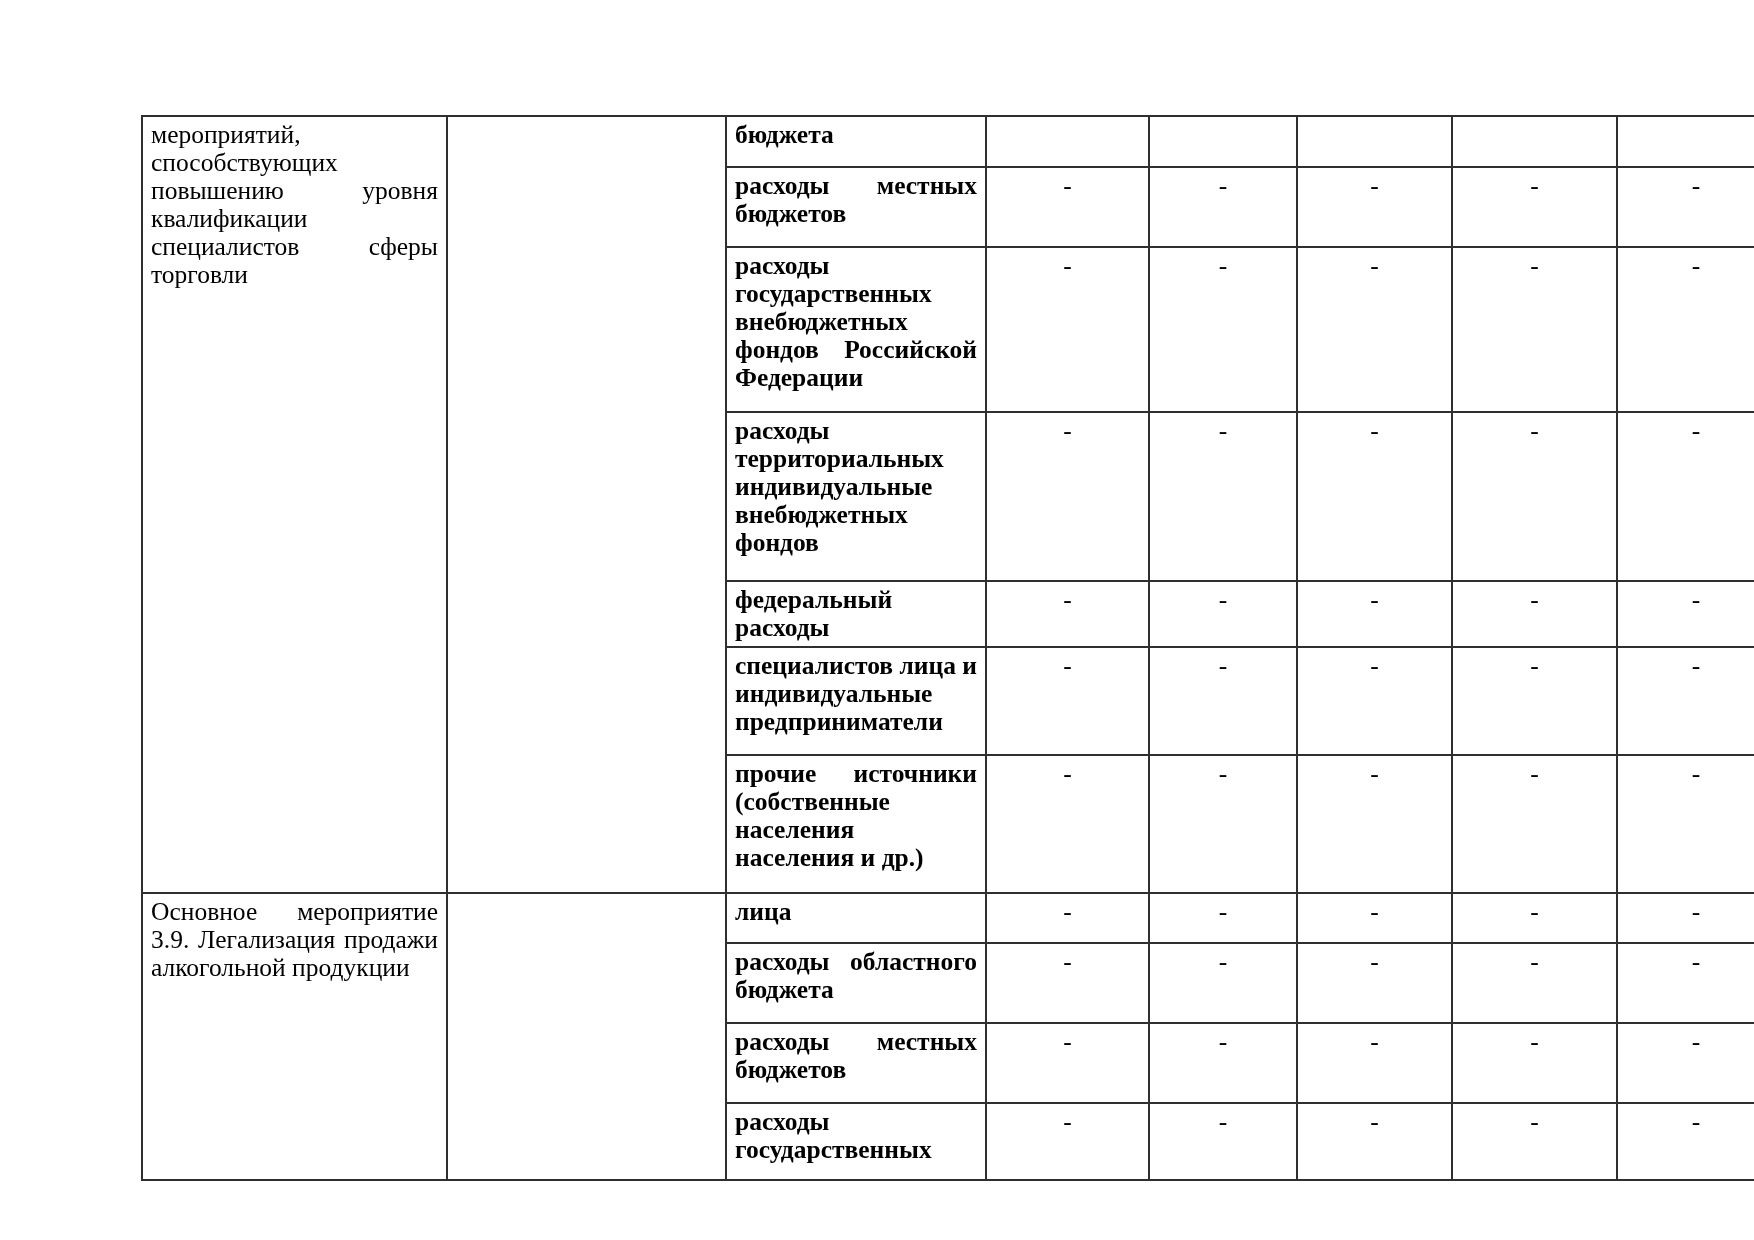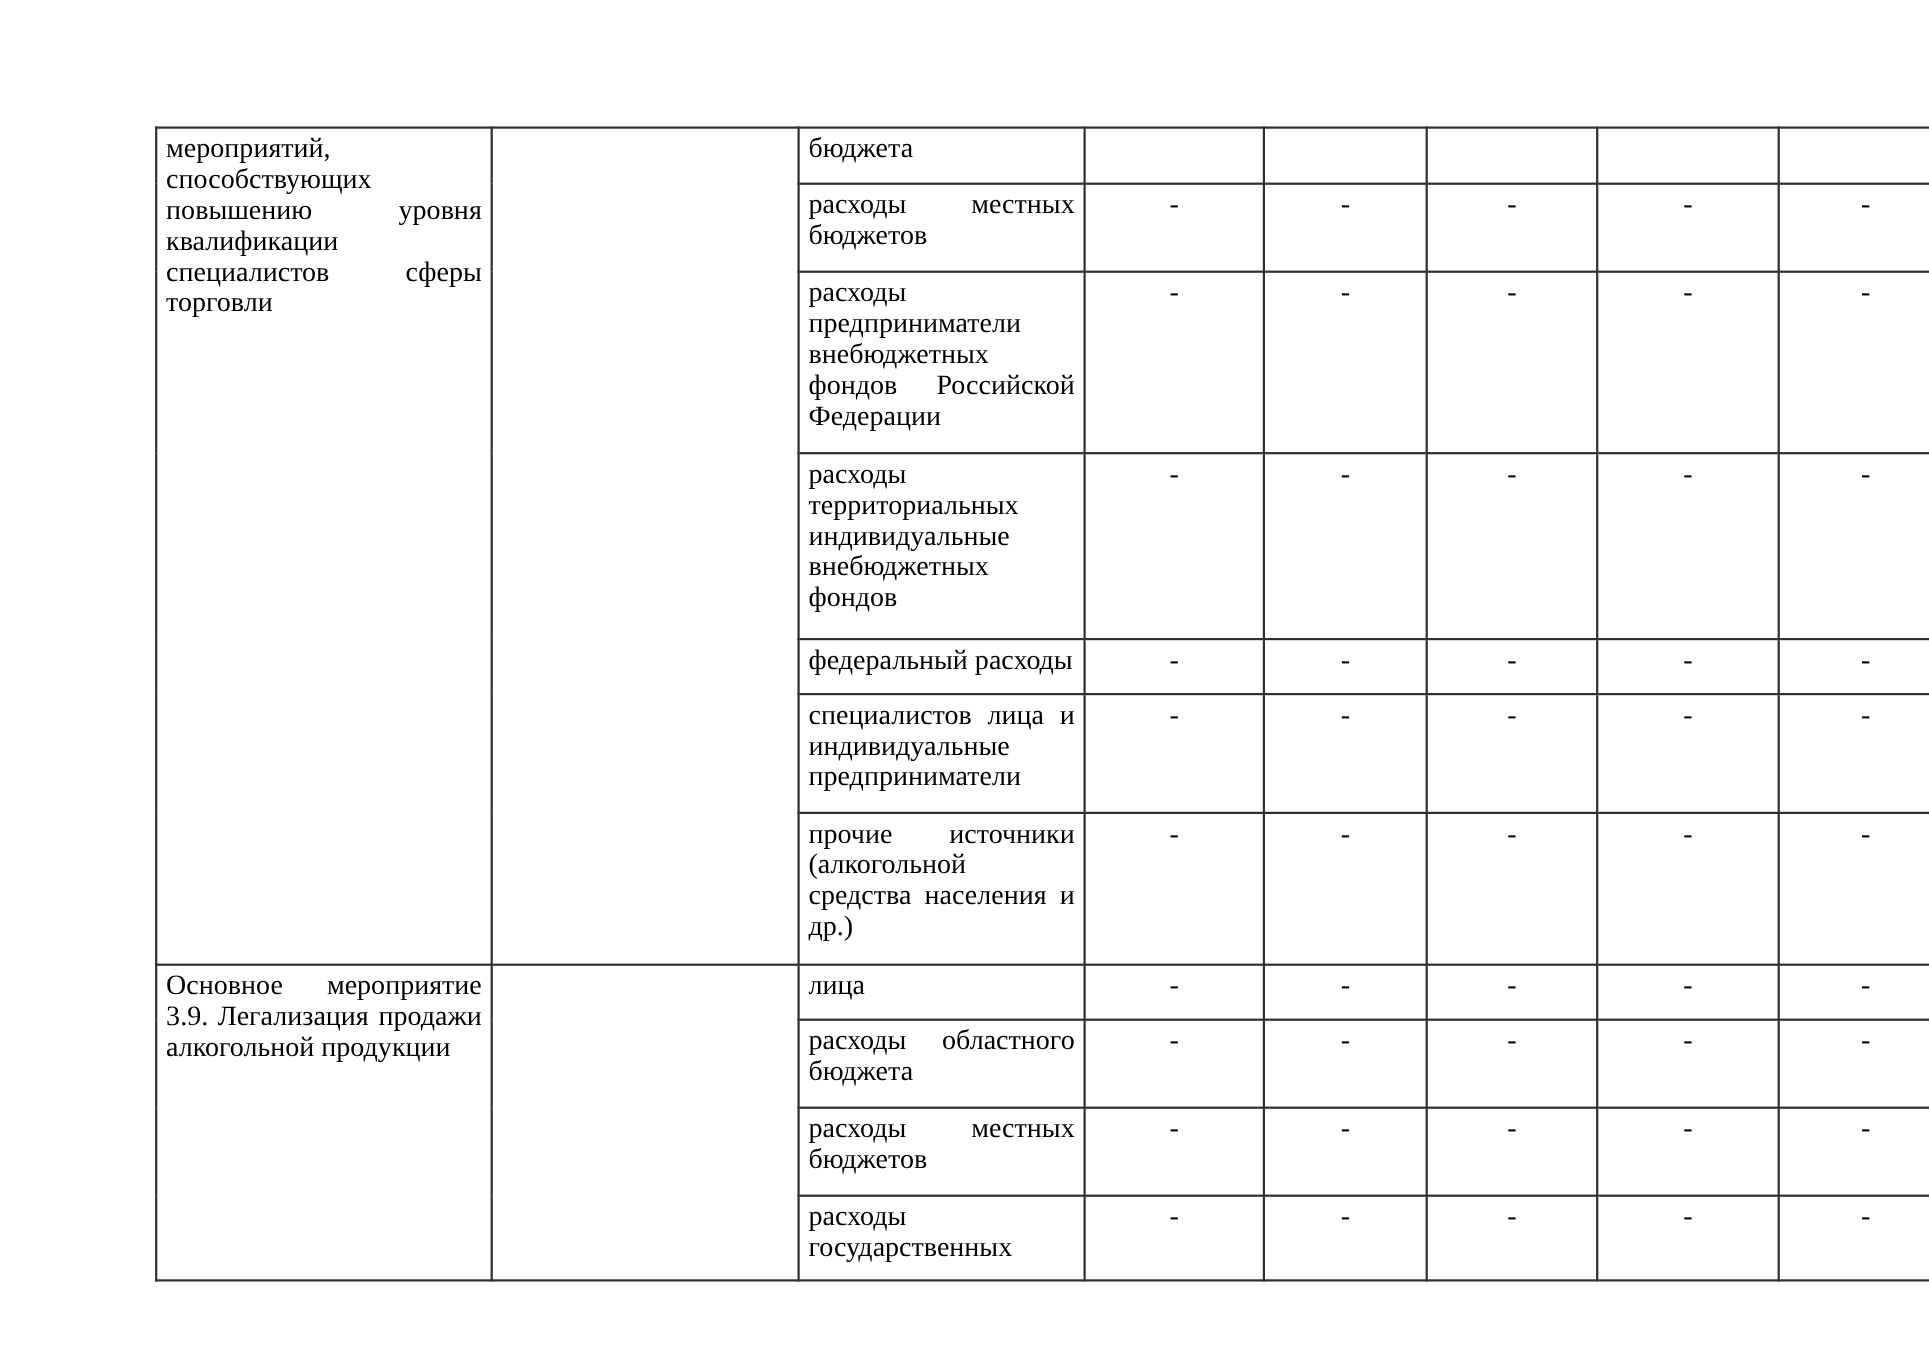--- a/index.html
+++ b/index.html
@@ -32,20 +32,21 @@
   td.activity {
     text-align: justify;
     text-align-last: auto;
     padding-left: 5px;
     padding-right: 5px;
   }
   td.executor { }
   td.source {
     text-align: justify;
     text-align-last: auto;
+    font-weight: bold;
   }
   td.value {
     text-align: center;
   }
 </style>
 </head>
 <body>
 
 <div class="page">
   <table class="doc-table">
@@ -72,21 +73,21 @@
         </tr>
         <tr style="height: 80px;">
           <td class="source">расходы местных бюджетов</td>
           <td class="value">-</td>
           <td class="value">-</td>
           <td class="value">-</td>
           <td class="value">-</td>
           <td class="value">-</td>
         </tr>
         <tr style="height: 165px;">
-          <td class="source">расходы предприниматели внебюджетных фондов Российской Федерации</td>
+          <td class="source">расходы государственных внебюджетных фондов Российской Федерации</td>
           <td class="value">-</td>
           <td class="value">-</td>
           <td class="value">-</td>
           <td class="value">-</td>
           <td class="value">-</td>
         </tr>
         <tr style="height: 169px;">
           <td class="source">расходы территориальных индивидуальные внебюджетных фондов</td>
           <td class="value">-</td>
           <td class="value">-</td>
@@ -104,21 +105,21 @@
         </tr>
         <tr style="height: 108px;">
           <td class="source">специалистов лица и индивидуальные предприниматели</td>
           <td class="value">-</td>
           <td class="value">-</td>
           <td class="value">-</td>
           <td class="value">-</td>
           <td class="value">-</td>
         </tr>
         <tr style="height: 138px;">
-          <td class="source">прочие источники (алкогольной средства населения и др.)</td>
+          <td class="source">прочие источники (собственные населения населения и др.)</td>
           <td class="value">-</td>
           <td class="value">-</td>
           <td class="value">-</td>
           <td class="value">-</td>
           <td class="value">-</td>
         </tr>
         <tr style="height: 50px;">
           <td rowspan="4" class="activity">Основное мероприятие 3.9.&nbsp;Легализация продажи алкогольной продукции</td>
           <td rowspan="4" class="executor"></td>
           <td class="source">лица</td>

